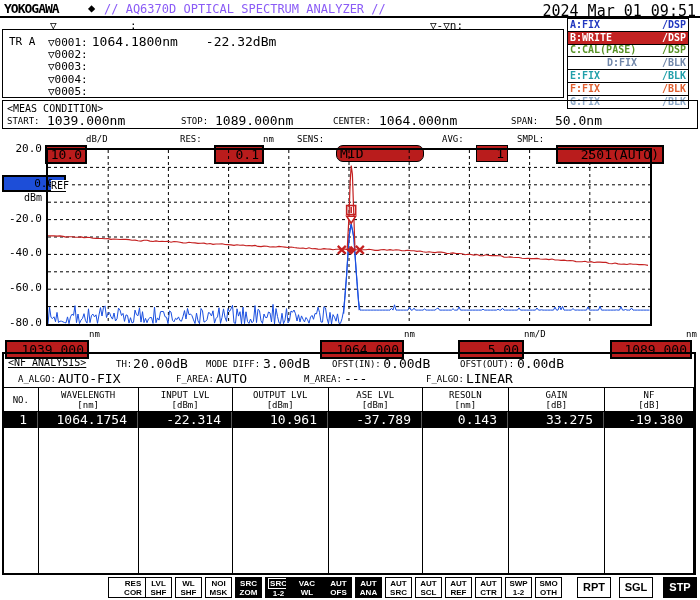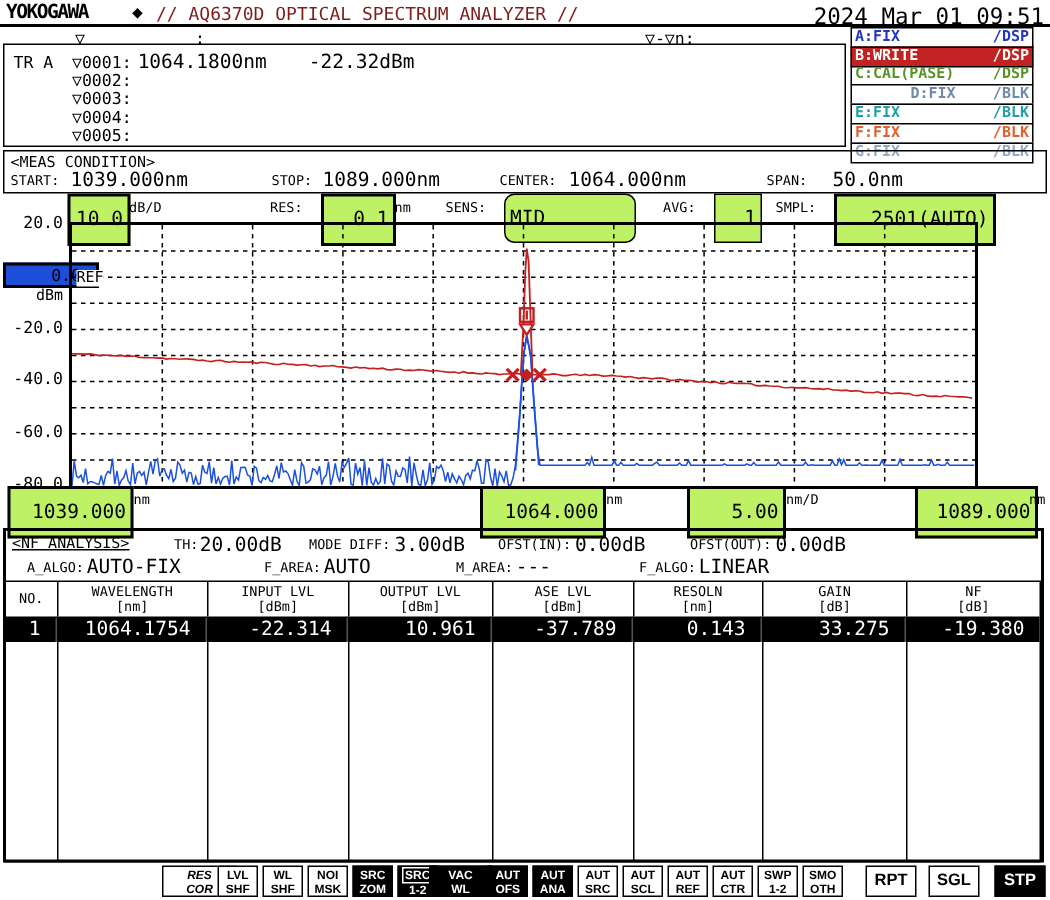--- a/index.html
+++ b/index.html
@@ -6,31 +6,31 @@
   .screen{position:relative;width:700px;height:600px;background:#fff;overflow:hidden;
           font-family:"DejaVu Sans Mono","Liberation Mono",monospace;color:#000;}
   .abs{position:absolute;}
   .sm{font-size:9px;letter-spacing:0;}
   .md{font-size:11px;}
   .bg{font-size:13px;}
   
   .hdr{left:0;top:0;width:700px;height:16px;border-bottom:2px solid #000;}
   .brand{left:4px;top:1px;font-size:13px;font-weight:bold;letter-spacing:-1px;}
   .diam{left:88px;top:1px;font-size:12px;}
-  .htitle{left:104px;top:2px;font-size:12px;color:#7f1d1d;}
+  .htitle{left:104px;top:2px;font-size:12px;color:#8b5cf6;}
   .hdate{right:4px;top:2px;font-size:15px;}
   
   .trbox{left:2px;top:29px;width:560px;height:67px;border:1px solid #000;}
   .tsrowwrap{left:567px;top:19px;width:122px;}
   .ts-row{height:11.8px;border:1px solid #000;margin-top:-1px;display:flex;justify-content:space-between;
           align-items:center;padding:0 2px;font-size:10px;font-weight:bold;line-height:10px;background:#fff;}
   .mk-row{position:absolute;left:0;font-size:11px;white-space:pre;}
   
   .measbox{left:2px;top:100px;width:694px;height:27px;border:1px solid #000;}
-  .vbox{border:1px solid #000;text-align:right;padding:8px 3px;background:#bef264;}
+  .vbox{border:1px solid #000;text-align:right;padding:0 3px;background:#b91c1c;margin-top:16px;}
   .vbox2{border:2px solid #000;}
   
   .plot{left:46px;top:148px;width:602px;height:174px;border:2px solid #000;box-sizing:content-box;}
   .ytick{position:absolute;width:42px;text-align:right;font-size:11px;}
   .refbox{position:absolute;left:2px;width:40px;border:2px solid #000;text-align:right;font-size:11px;padding:0 10px;background:#1d4ed8;}
   .grid{stroke:#000;stroke-width:1;stroke-dasharray:3 3;}
   
   .nfbox{left:2px;top:352px;width:694px;height:223px;border:2px solid #000;box-sizing:border-box;}
   .nftable{position:absolute;left:3px;top:387px;width:689px;border:1px solid #000;}
   .nfh{display:flex;height:23px;border-bottom:1px solid #000;}
@@ -264,21 +264,21 @@
         <div class="cell" style="width: 94px;"></div>
         <div class="cell" style="width: 96px;"></div>
         <div class="cell" style="width: 94px;"></div>
         <div class="cell" style="width: 86px;"></div>
         <div class="cell" style="width: 96px;"></div>
         <div class="cell" style="width: 89px;"></div>
       </div>
   </div>
 
   <div id="softkey-bar">
-      <button class="sk" style="left: 108px; width: 50px; font-style: italic;">
+      <button class="sk" style="left: 108px; width: 50px;">
         <span>RES</span>
         <span>COR</span>
       </button>
       <button class="sk" style="left: 145px; width: 27px;">
         <span>LVL</span>
         <span>SHF</span>
       </button>
       <button class="sk" style="left: 175px; width: 27px;">
         <span>WL</span>
         <span>SHF</span>

